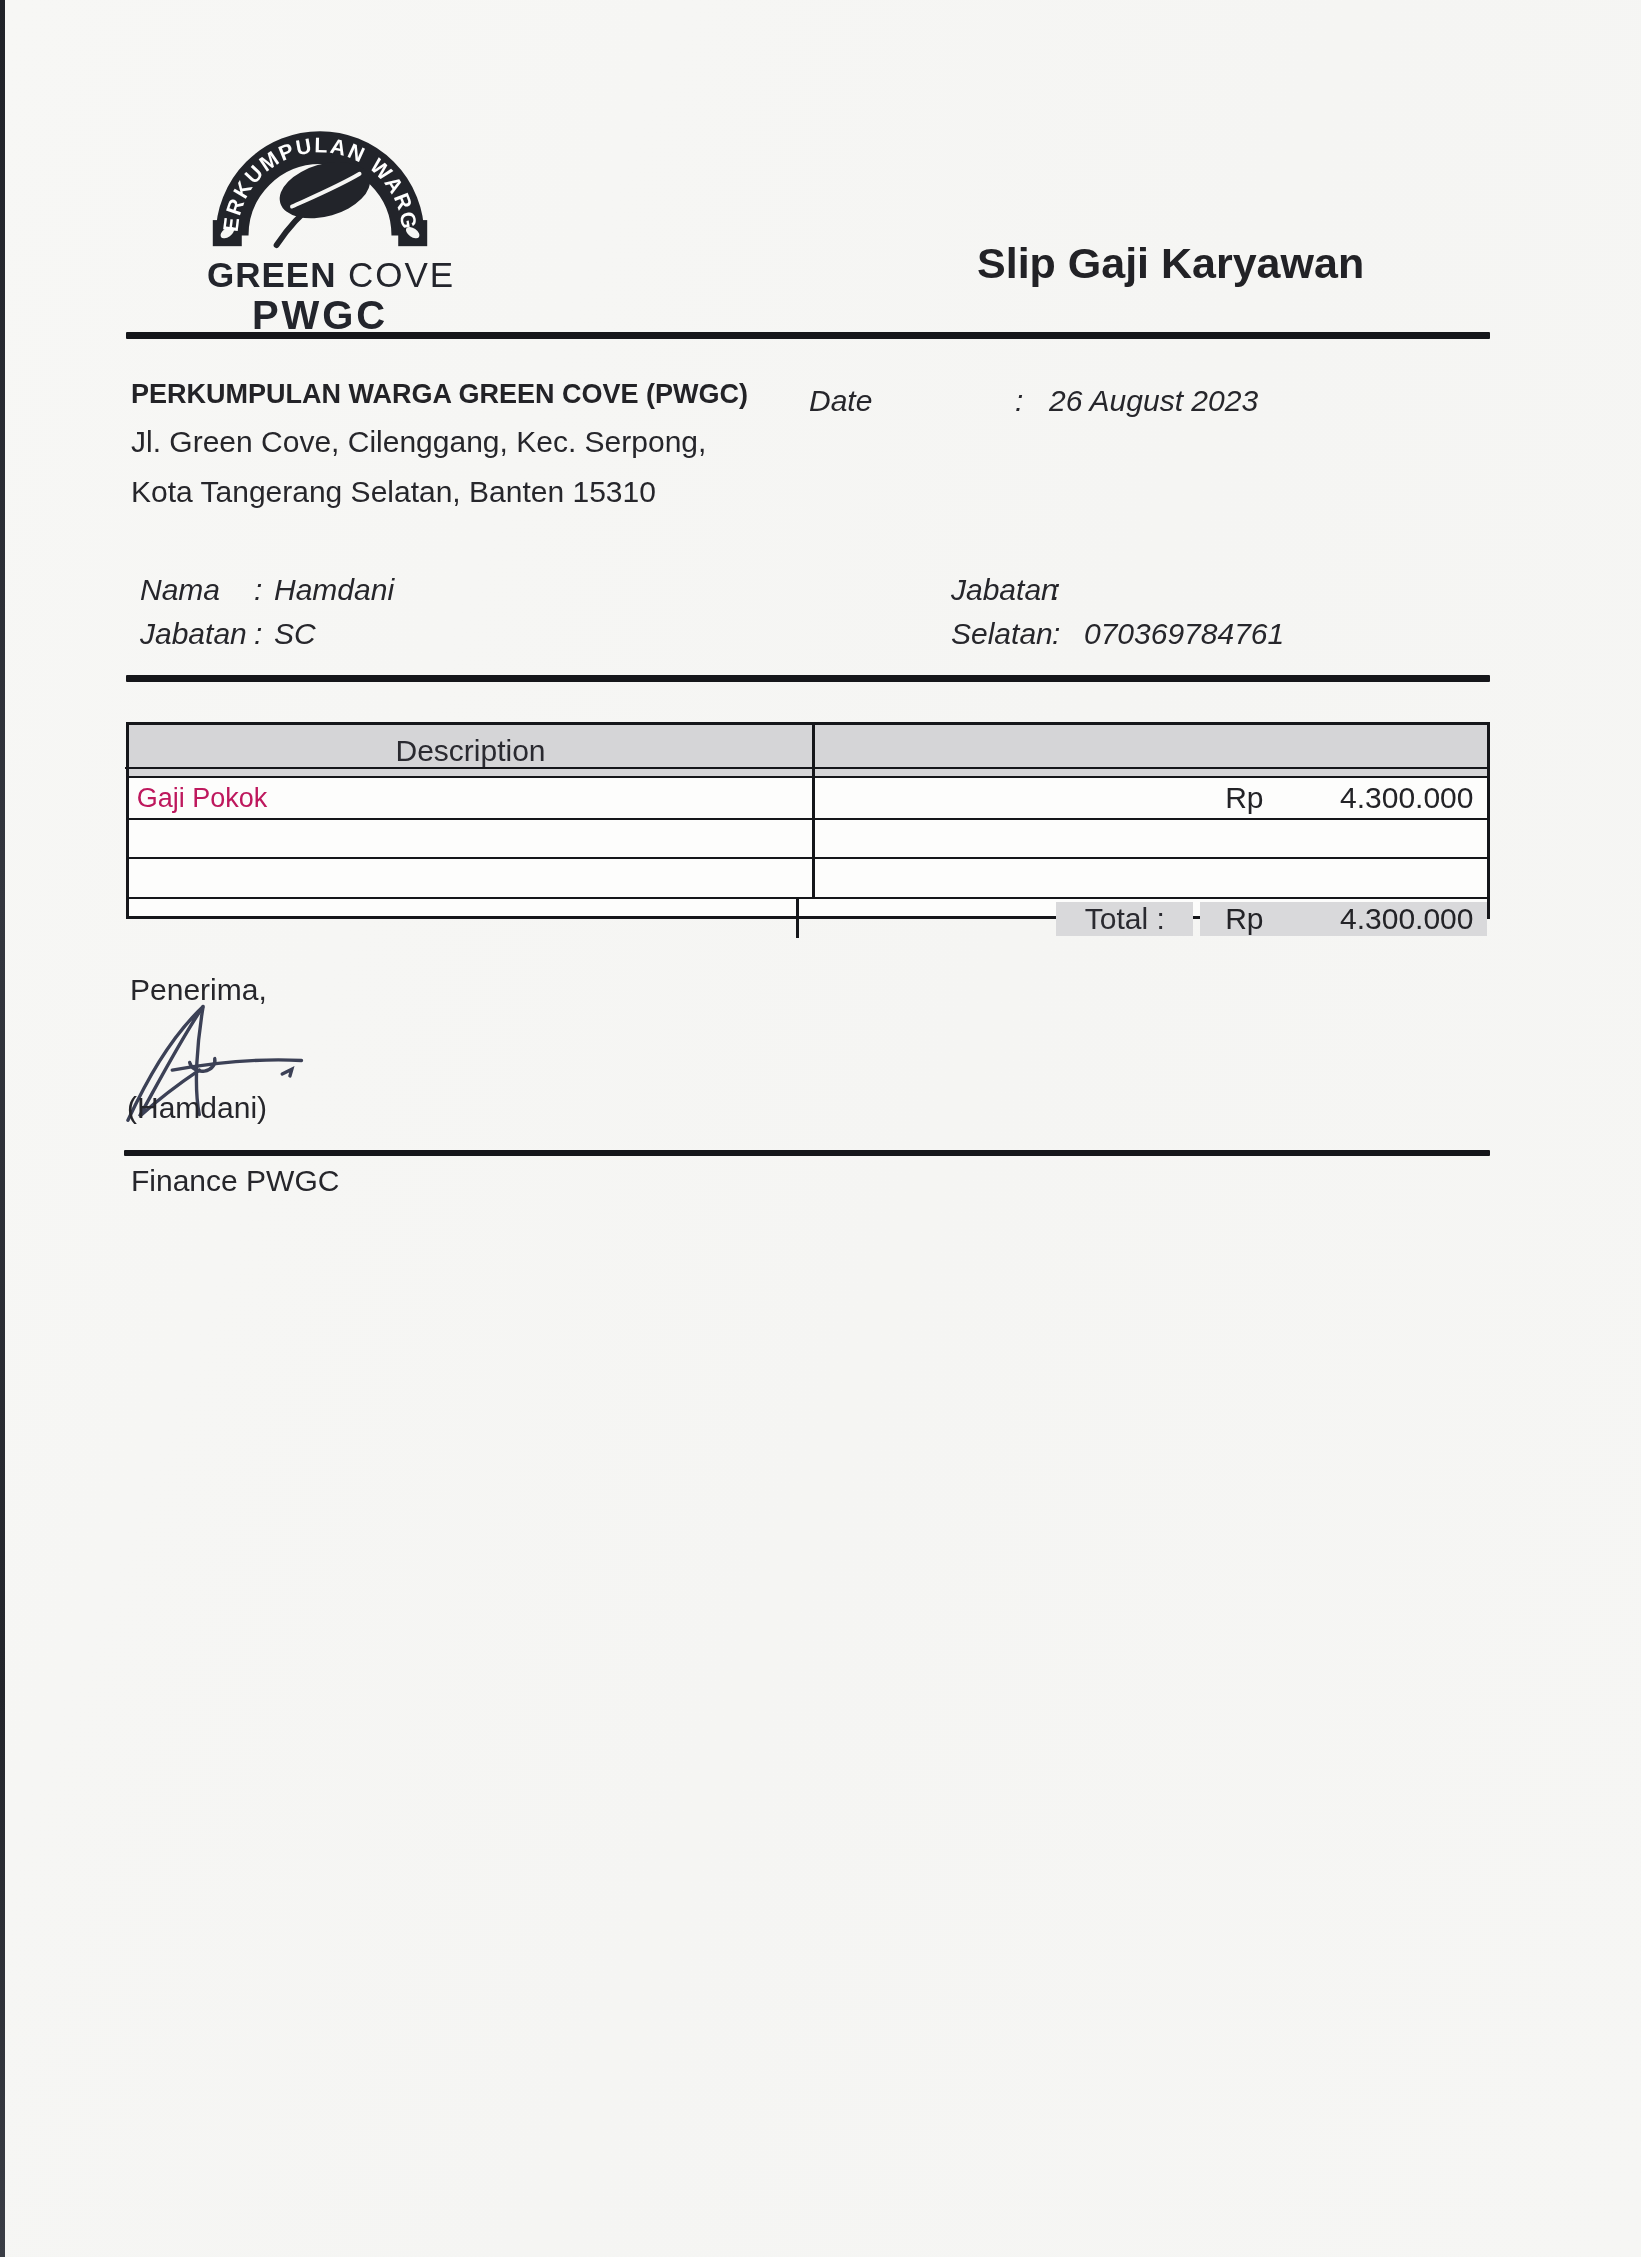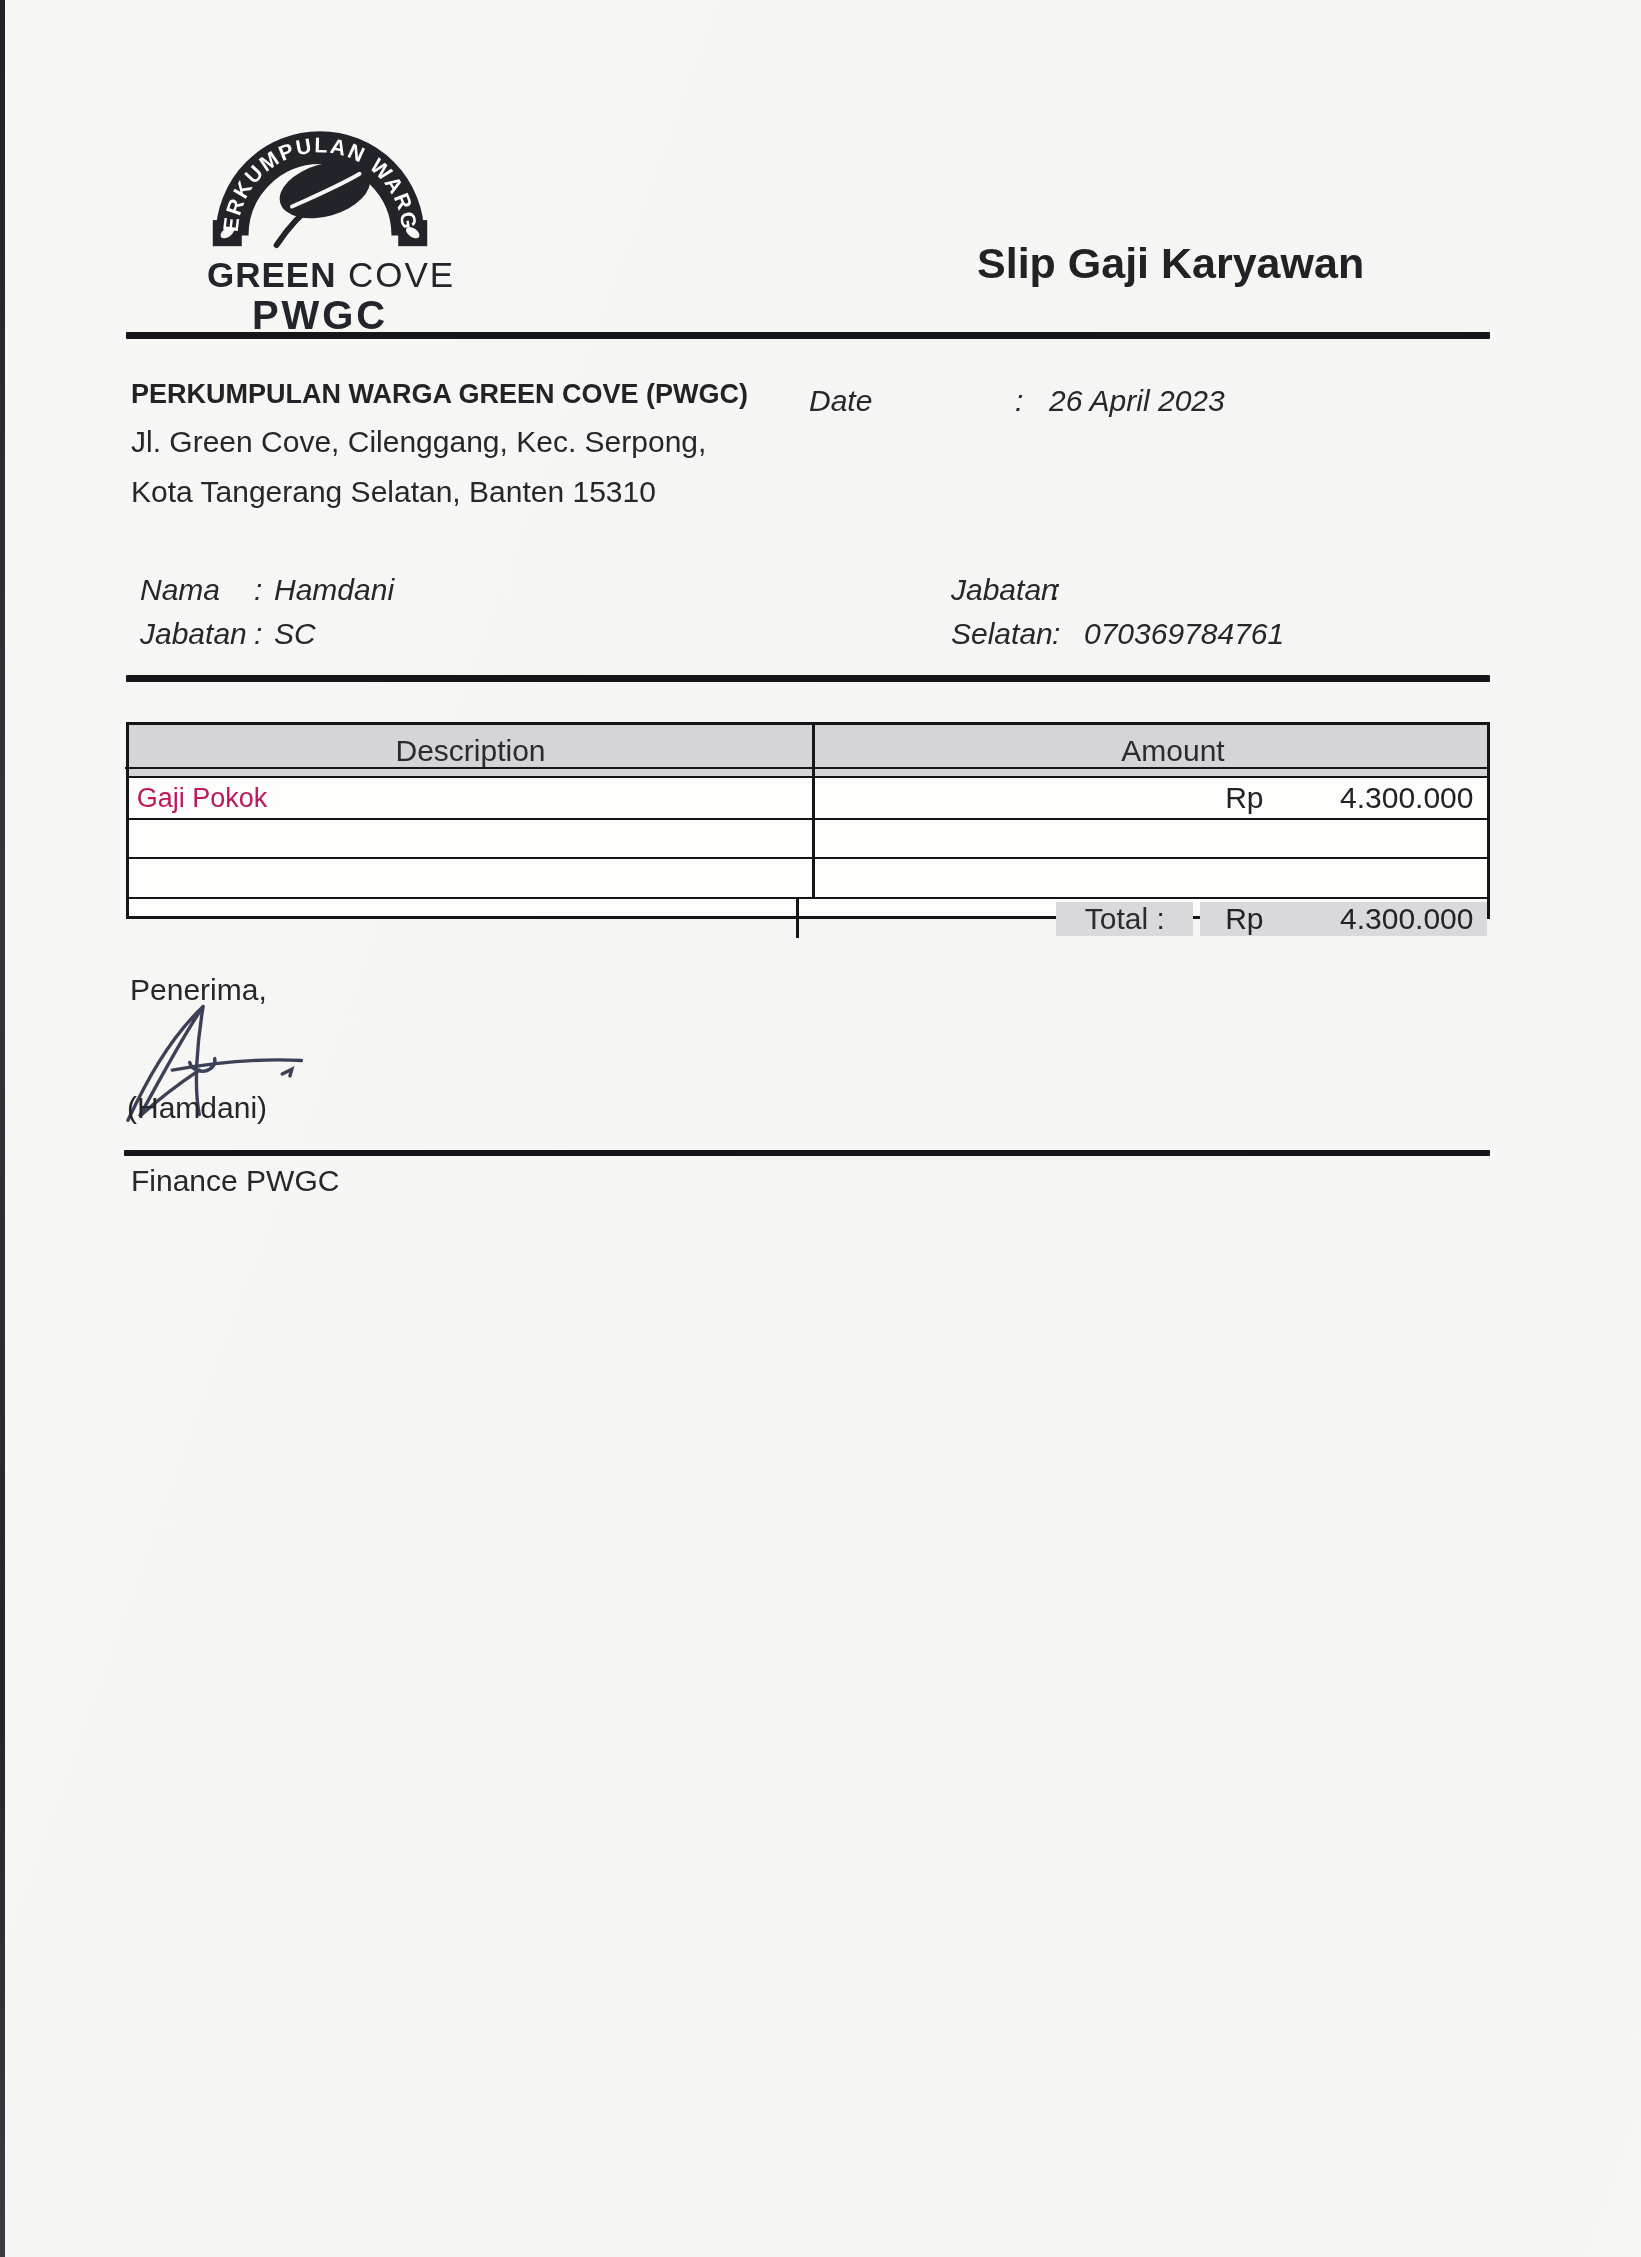--- a/index.html
+++ b/index.html
@@ -106,21 +106,21 @@
   <div class="doc-title">Slip Gaji Karyawan</div>
 
   <div class="hr" style="left:126px;top:332px;width:1364px;height:6.8px;"></div>
 
   <div class="company-name">PERKUMPULAN WARGA GREEN COVE (PWGC)</div>
   <div class="addr" style="top:425px;">Jl. Green Cove, Cilenggang, Kec. Serpong,</div>
   <div class="addr" style="top:475px;">Kota Tangerang Selatan, Banten 15310</div>
 
   <div class="abs lbl" style="left:809px;top:384px;">Date</div>
   <div class="abs lbl" style="left:1015px;top:384px;">:</div>
-  <div class="abs lbl" style="left:1049px;top:384px;">26 April 2023</div>
+  <div class="abs lbl" style="left:1049px;top:384px;">26 August 2023</div>
 
   <div class="abs lbl" style="left:140px;top:573px;">Nama</div>
   <div class="abs lbl" style="left:254px;top:573px;">:</div>
   <div class="abs lbl" style="left:274px;top:573px;">Hamdani</div>
 
   <div class="abs lbl" style="left:140px;top:617px;">Jabatan</div>
   <div class="abs lbl" style="left:254px;top:617px;">:</div>
   <div class="abs lbl" style="left:274px;top:617px;">SC</div>
 
   <div class="abs lbl" style="left:951px;top:573px;">Jabatan</div>
@@ -129,21 +129,20 @@
 
   <div class="abs lbl" style="left:951px;top:617px;">Selatan</div>
   <div class="abs lbl" style="left:1052px;top:617px;">:</div>
   <div class="abs lbl" style="left:1084px;top:617px;">070369784761</div>
 
   <div class="hr" style="left:126px;top:675px;width:1364px;height:6.8px;"></div>
 
   <div class="slip-table">
     <div class="t-row t-head">
       <div class="t-desc">Description</div>
-      <div class="t-amt">Amount</div>
       <div class="head-underline"></div>
     </div>
     <div class="t-row t-body">
       <div class="t-desc">Gaji Pokok</div>
       <div class="t-amt">
         <span class="rp">Rp</span>
         <span class="amt">4.300.000</span>
       </div>
     </div>
     <div class="t-row t-body" style="height:39px;">

